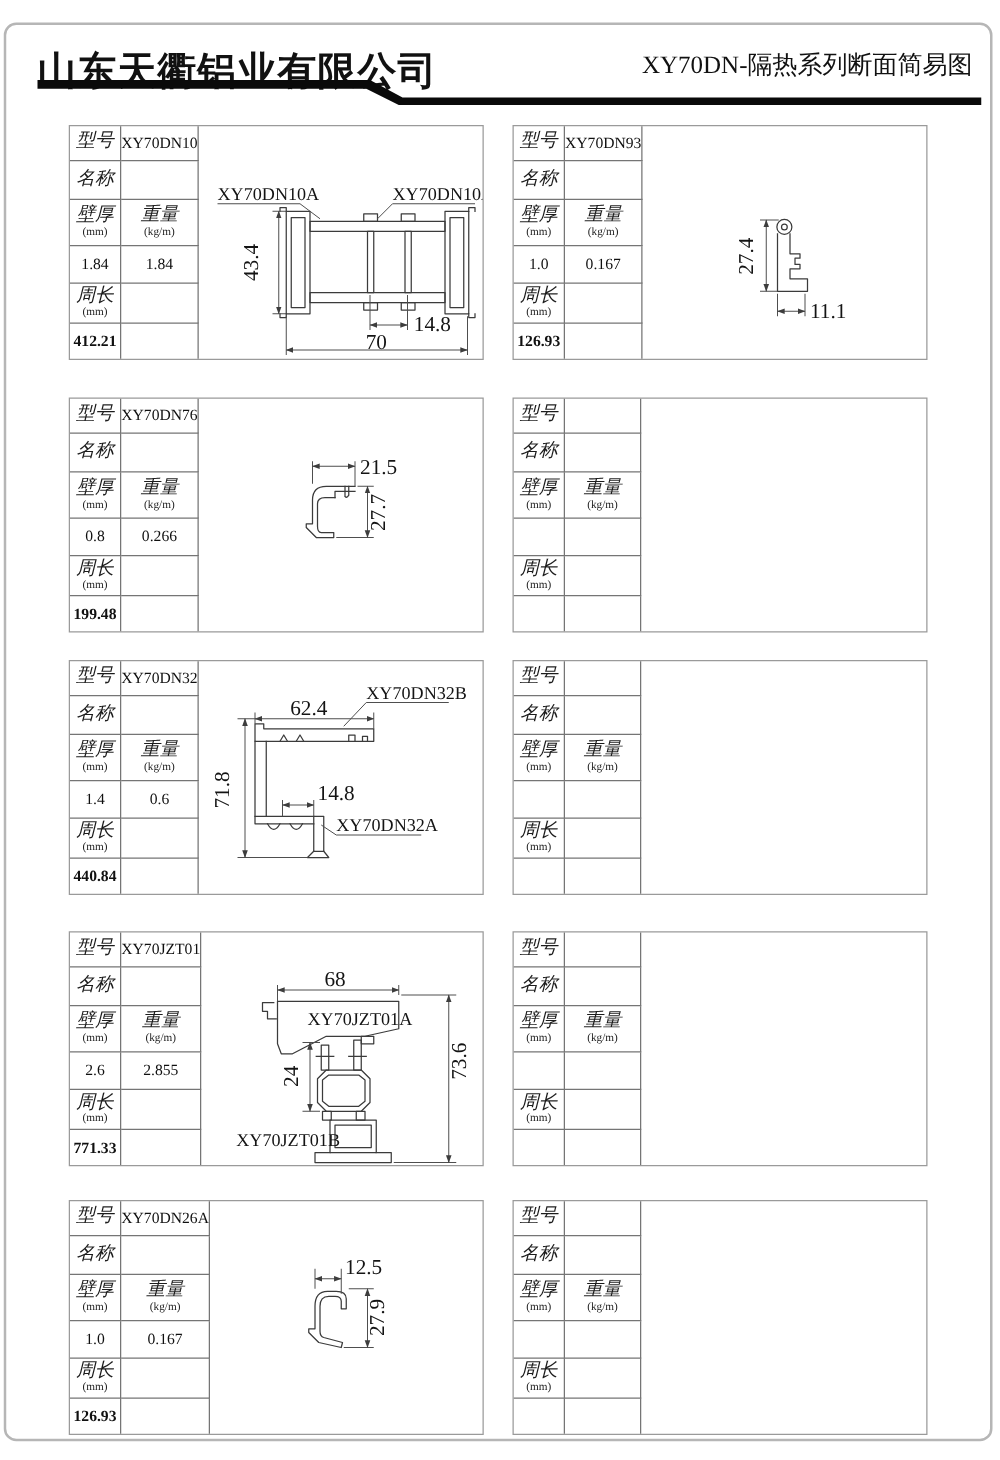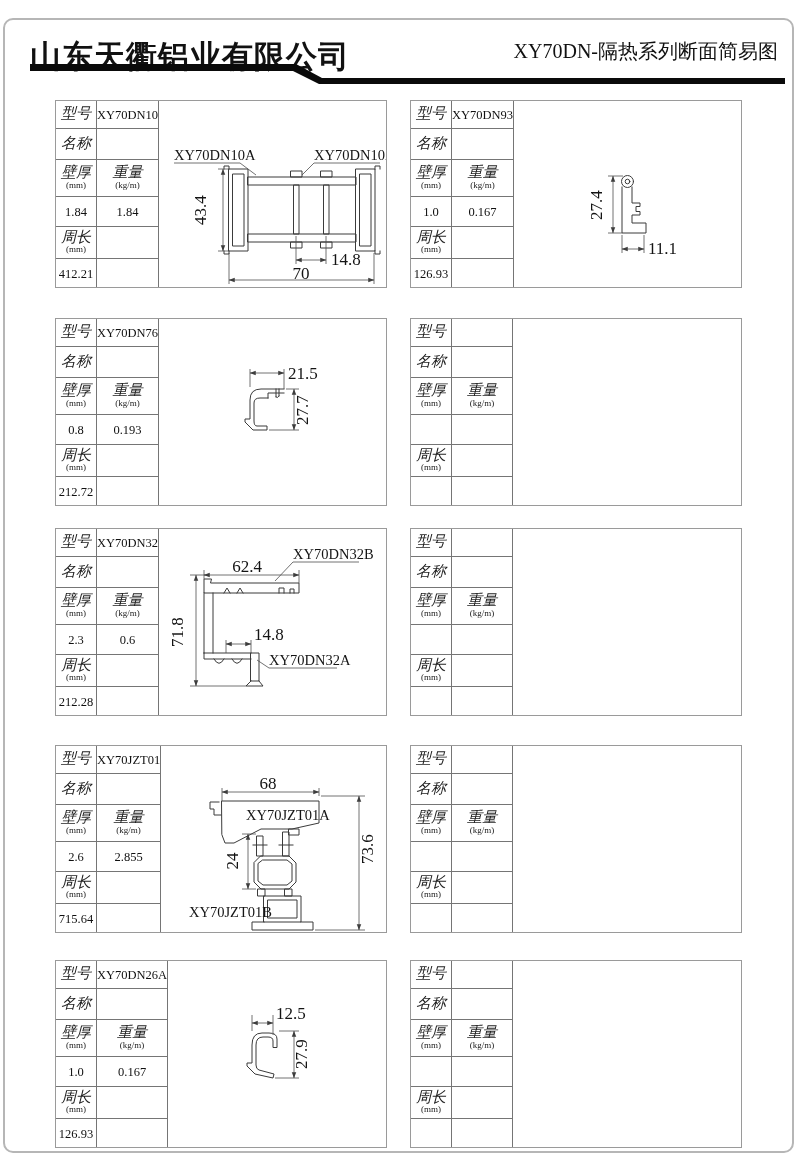--- a/index.html
+++ b/index.html
@@ -21,21 +21,21 @@
   .step-rule{position:absolute;left:0;top:0;width:800px;height:100px;}
   .cell{
     position:absolute;width:332px;height:188px;box-sizing:border-box;
     border:1px solid #9a9a9a;background:#fff;
   }
   table.spec{border-collapse:collapse;table-layout:fixed;}
   table.spec td{
     border-right:1px solid #757575;border-bottom:1px solid #757575;
     padding:0;text-align:center;vertical-align:middle;overflow:hidden;
   }
-  table.spec tr:last-child td{border-bottom:none;}
+  table.spec tr:last-child td{border-bottom:none;font-weight:bold;}
   .lab{font-style:italic;font-size:15px;line-height:1.05;color:#1c1c1c;display:block;}
   .unit{display:block;font-style:normal;font-size:9px;line-height:1;color:#1c1c1c;}
   .val{font-size:12.5px;color:#101010;}
   svg.draw{position:absolute;left:0;top:0;pointer-events:none;}
   .pline{fill:none;stroke:#3b3b3b;stroke-width:1;stroke-linejoin:round;stroke-linecap:square;}
   .dline{fill:none;stroke:#4e4e4e;stroke-width:0.8;}
   .dtxt{font-family:"Liberation Serif",serif;font-size:17px;fill:#141414;}
   .ltxt{font-family:"Liberation Serif",serif;font-size:14.5px;fill:#141414;}
 </style>
 </head>
@@ -212,31 +212,31 @@
             <span class="lab">壁厚</span>
             <span class="unit">(mm)</span>
           </td>
           <td>
             <span class="lab">重量</span>
             <span class="unit">(kg/m)</span>
           </td>
         </tr>
     <tr style="height:30px">
           <td><span class="val">0.8</span></td>
-          <td><span class="val">0.193</span></td>
-        </tr>
-    <tr style="height:32px">
-          <td>
-            <span class="lab">周长</span>
-            <span class="unit">(mm)</span>
-          </td>
-          <td></td>
-        </tr>
-    <tr style="height:29px">
-          <td><span class="val">212.72</span></td>
+          <td><span class="val">0.266</span></td>
+        </tr>
+    <tr style="height:32px">
+          <td>
+            <span class="lab">周长</span>
+            <span class="unit">(mm)</span>
+          </td>
+          <td></td>
+        </tr>
+    <tr style="height:29px">
+          <td><span class="val">199.48</span></td>
           <td></td>
         </tr>
   </tbody>
     </table>
   <svg class="draw" width="330" height="186" viewBox="0 0 330 186">
     <g class="pline">
       <path d="M228,70 H205 Q194,70 194,81 V100 H189 V103 L197,111 H211 V107 H201 Q198,107 198,102 V84 Q198,79 204,79 H212"></path>
       <path d="M212,79 V74 H228"></path>
       <path d="M220,70 V78 M223,70 V77 M220,78 Q221.5,80 223,77"></path>
     </g>
@@ -314,32 +314,32 @@
           <td>
             <span class="lab">壁厚</span>
             <span class="unit">(mm)</span>
           </td>
           <td>
             <span class="lab">重量</span>
             <span class="unit">(kg/m)</span>
           </td>
         </tr>
     <tr style="height:30px">
-          <td><span class="val">2.3</span></td>
+          <td><span class="val">1.4</span></td>
           <td><span class="val">0.6</span></td>
         </tr>
     <tr style="height:32px">
           <td>
             <span class="lab">周长</span>
             <span class="unit">(mm)</span>
           </td>
           <td></td>
         </tr>
     <tr style="height:29px">
-          <td><span class="val">212.28</span></td>
+          <td><span class="val">440.84</span></td>
           <td></td>
         </tr>
   </tbody>
     </table>
   <svg class="draw" width="330" height="186" viewBox="0 0 330 186">
     <g class="pline">
       <path d="M155,50 H148 V64 H243 V54 H155 Z"></path>
       <path d="M168,64 l3,-5 l3,5 M181,64 l3,-5 l3,5 M223,64 v-5 h5 v5 M234,64 v-4 h4 v4"></path>
       <path d="M148,64 V124 M157,64 V124"></path>
       <path d="M148,124 H195 M148,124 V130 H195"></path>
@@ -439,21 +439,21 @@
           <td><span class="val">2.855</span></td>
         </tr>
     <tr style="height:32px">
           <td>
             <span class="lab">周长</span>
             <span class="unit">(mm)</span>
           </td>
           <td></td>
         </tr>
     <tr style="height:29px">
-          <td><span class="val">715.64</span></td>
+          <td><span class="val">771.33</span></td>
           <td></td>
         </tr>
   </tbody>
     </table>
   <svg class="draw" width="330" height="186" viewBox="0 0 330 186">
     <g class="pline">
       <path d="M166,55 H263 V77 L236,83 H205 L178,97 L169,97 L166,89 Z"></path>
       <rect x="233" y="83" width="10" height="6"></rect>
       <path d="M163,56 H154 V63 H158 V69 H165"></path>
       <rect x="201" y="90" width="6" height="20"></rect>

